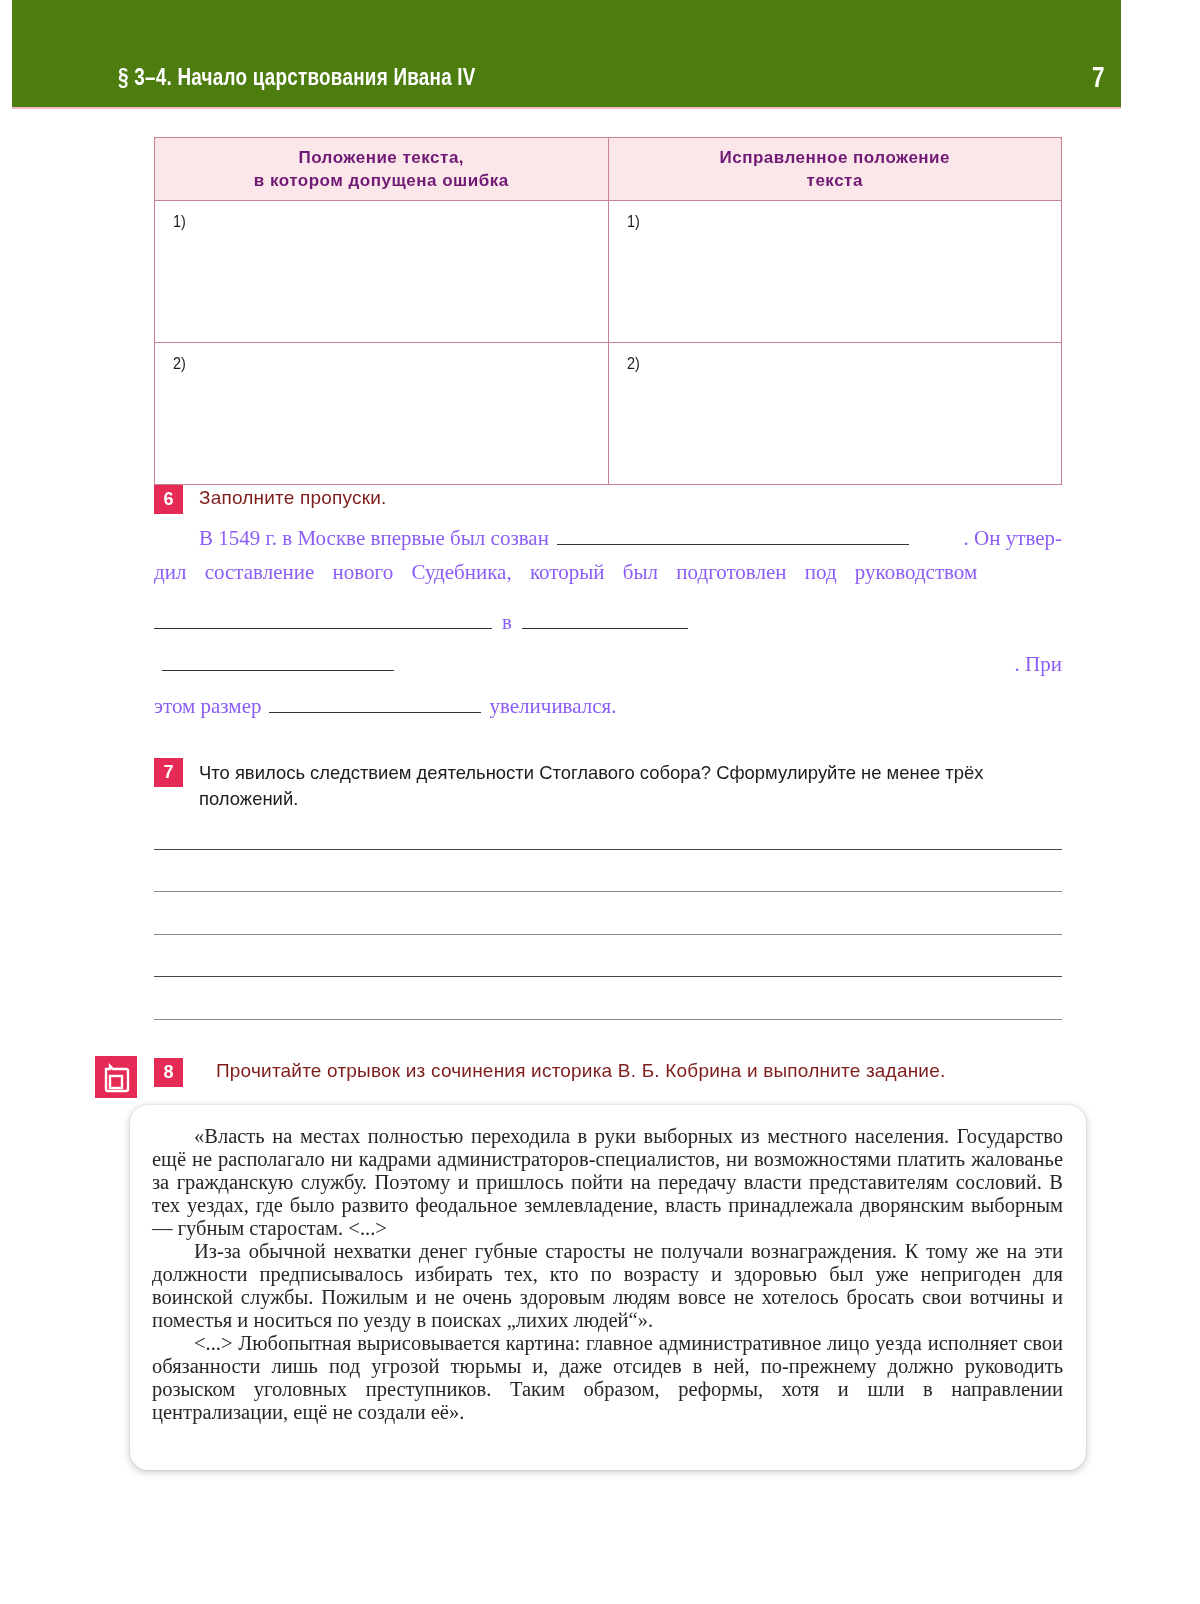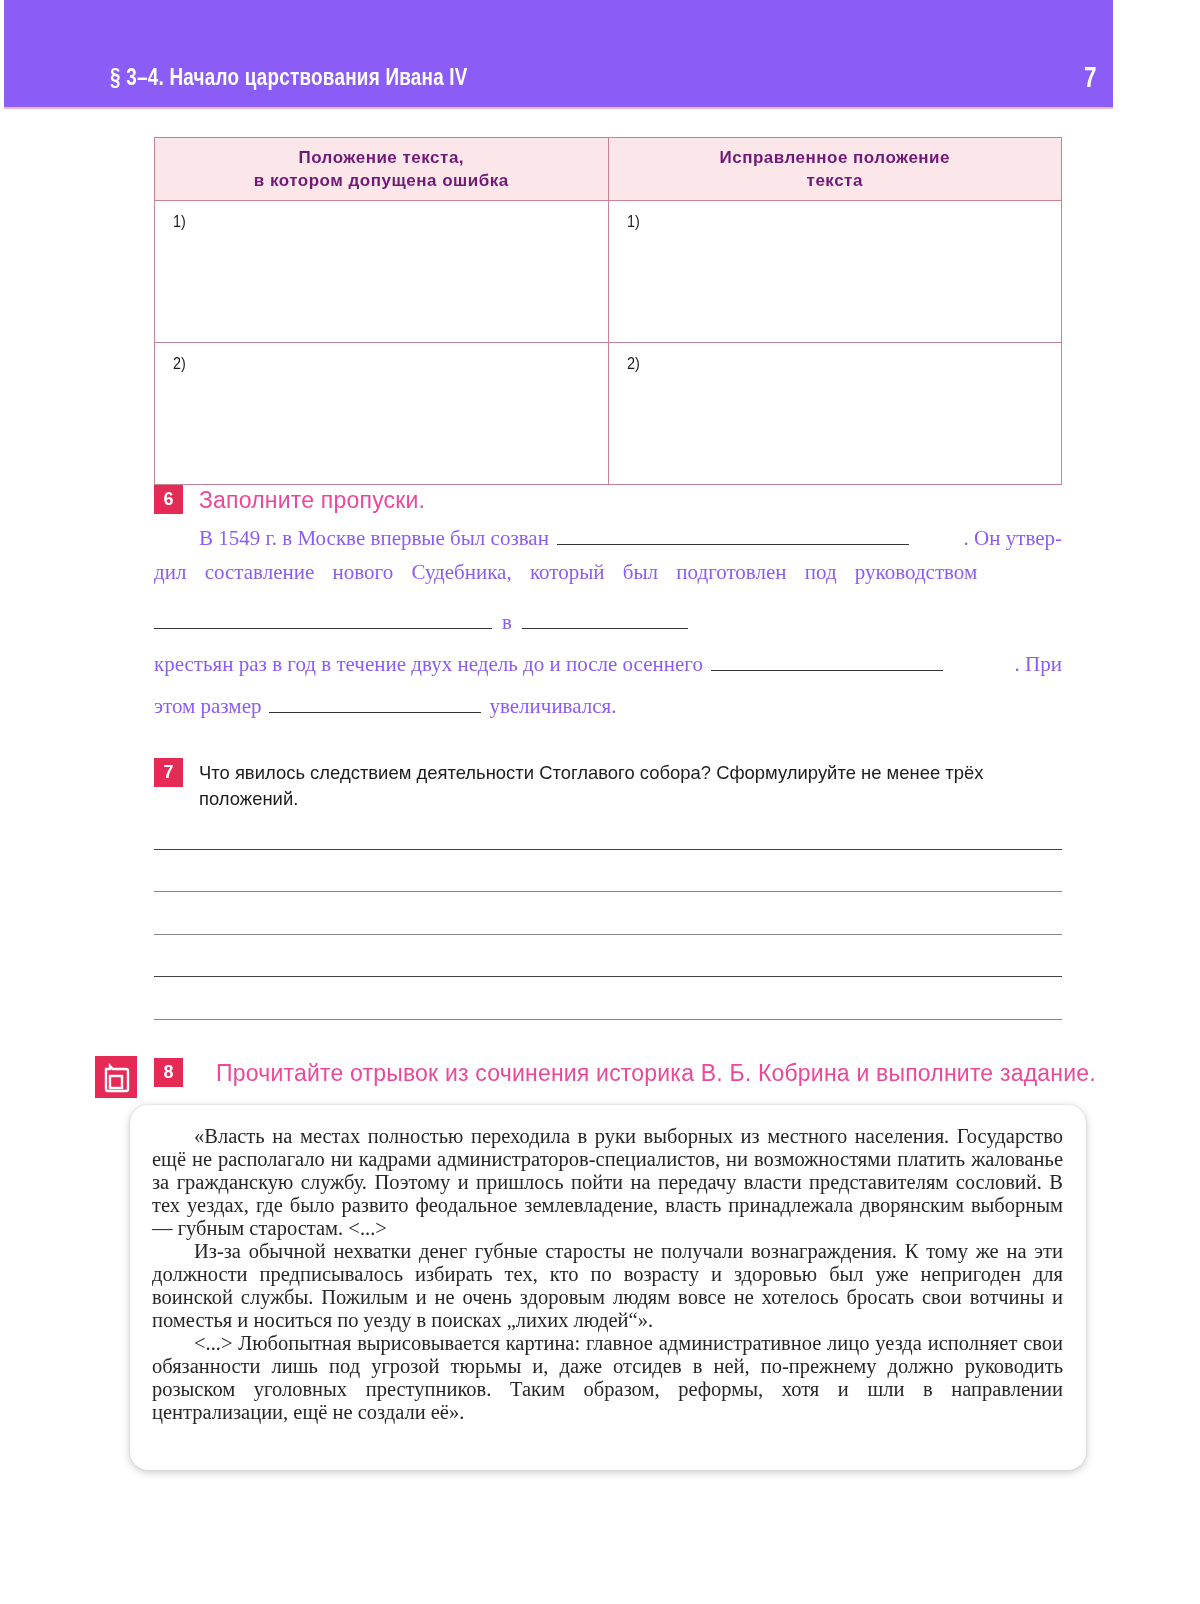--- a/index.html
+++ b/index.html
@@ -6,23 +6,23 @@
     body {
       width: 1200px;
       height: 1604px;
       background: #ffffff;
       position: relative;
       overflow: hidden;
       font-family: "Liberation Sans", sans-serif;
       color: #1c1c1c;
     }
     .header {
-      position: absolute; left: 4px; top: 0;
+      position: absolute; left: 12px; top: 0;
       width: 1109px; height: 107px;
-      background: #8b5cf6;
+      background: #4d7c0f;
       border-bottom: 2px solid #f5b9c6;
     }
     .header-title {
       position: absolute; left: 106px; top: 64px;
       color: #ffffff;
       font-family: "Liberation Sans", sans-serif;
       font-weight: bold;
       font-size: 23px;
       transform: scaleX(0.82);
       transform-origin: left center;
@@ -80,22 +80,22 @@
       width: 29px; height: 29px;
       background: #e62a56;
       color: #fff;
       font-weight: bold;
       font-size: 18px;
       text-align: center;
       line-height: 29px;
     }
     .task-title {
       position: absolute;
-      font-size: 23px;
-      color: #ec4899;
+      font-size: 19px;
+      color: #7f1d1d;
       letter-spacing: 0.2px;
       white-space: nowrap;
     }
     .task7-title {
       position: absolute;
       left: 199px; top: 760px;
       width: 860px;
       font-size: 19px;
       line-height: 26px;
       transform: scaleX(0.97);
@@ -205,21 +205,20 @@
   <span style="word-spacing:13px;">дил составление нового Судебника, который был подготовлен под руководством</span>
 </div>
 
 <div class="fill-line" style="top:610px;">
   <span class="blank" style="width:338px;"></span>
   <span style="margin:0 10px;">в</span>
   <span class="blank" style="width:166px;"></span>
 </div>
 
 <div class="fill-line" style="top:652px;">
-  <span>крестьян раз в год в течение двух недель до и после осеннего</span>
   <span class="blank" style="width:232px; margin-left:8px;"></span>
   <span style="margin-left:auto;">. При</span>
 </div>
 
 <div class="fill-line" style="top:694px;">
   <span>этом размер</span>
   <span class="blank" style="width:212px; margin:0 8px;"></span>
   <span>увеличивался.</span>
 </div>
 

